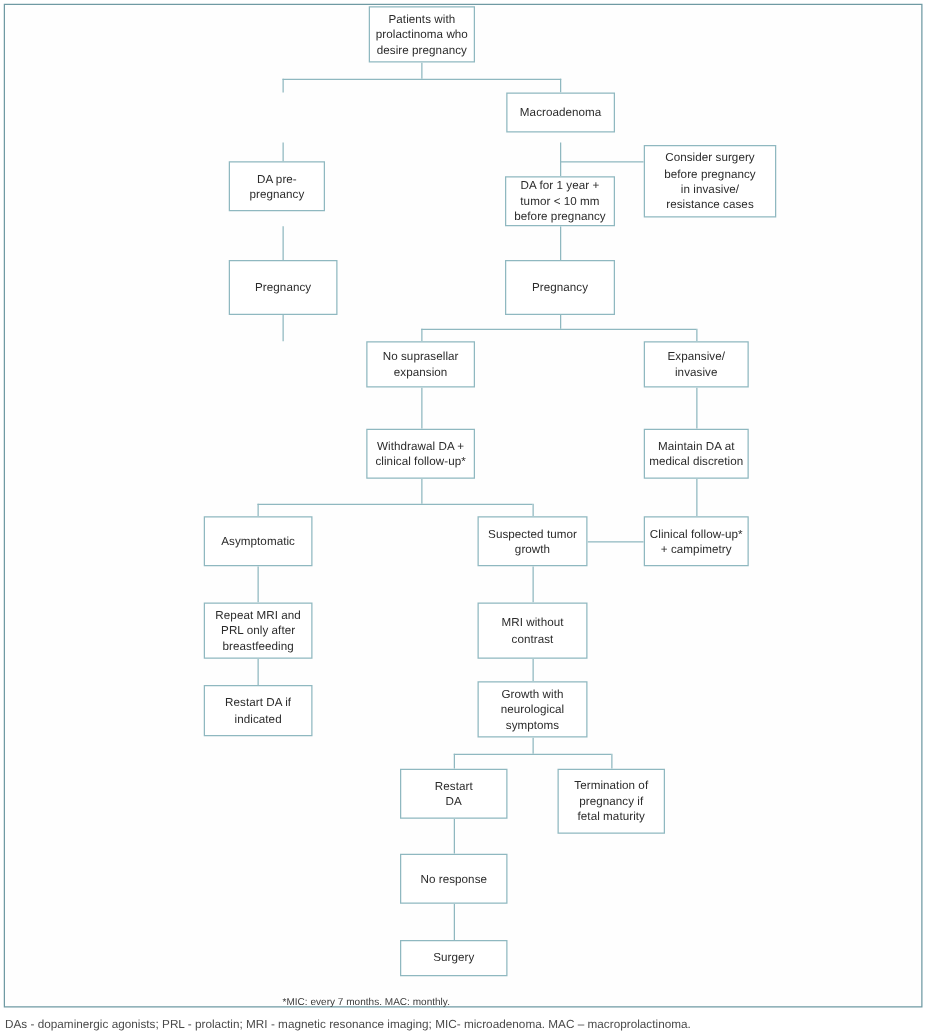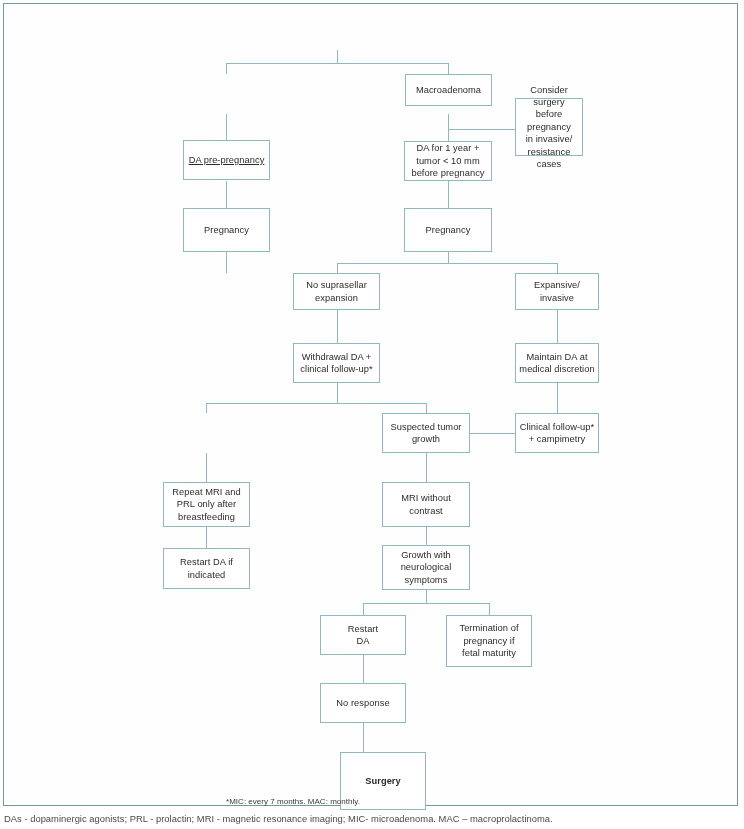--- a/index.html
+++ b/index.html
@@ -116,30 +116,33 @@
   <div class="edge v" style="left:426px; top:527px; height:18px;"></div>
 
   <div class="edge v" style="left:426px; top:590px; height:13px;"></div>
   <div class="edge h" style="left:363px; top:603px; width:126px;"></div>
   <div class="edge v" style="left:363px; top:603px; height:12px;"></div>
   <div class="edge v" style="left:489px; top:603px; height:12px;"></div>
 
   <div class="edge v" style="left:363px; top:655px; height:28px;"></div>
   <div class="edge v" style="left:363px; top:723px; height:29px;"></div>
 
+  <div class="node" style="left:295px; top:5px; width:85px; height:45px;">Patients with
+prolactinoma who
+desire pregnancy</div>
 
 
   <div class="node" style="left:405px; top:74px; width:87px; height:32px;">Macroadenoma</div>
 
-  <div class="node" style="left:515px; top:98px; width:68px; height:58px;">Consider surgery
+  <div class="node" style="left:515px; top:116px; width:106px; height:58px;">Consider surgery
 before pregnancy
 in invasive/
 resistance cases</div>
 
-  <div class="node" style="left:183px; top:140px; width:87px; height:40px;text-decoration:underline;">DA pre-pregnancy</div>
+  <div class="node" style="left:183px; top:129px; width:77px; height:40px;">DA pre-pregnancy</div>
 
   <div class="node" style="left:404px; top:141px; width:88px; height:40px;">DA for 1 year +
 tumor &lt; 10 mm
 before pregnancy</div>
 
   <div class="node" style="left:183px; top:208px; width:87px; height:44px;">Pregnancy</div>
 
   <div class="node" style="left:404px; top:208px; width:88px; height:44px;">Pregnancy</div>
 
   <div class="node" style="left:293px; top:273px; width:87px; height:37px;">No suprasellar
@@ -147,20 +150,21 @@
 
   <div class="node" style="left:515px; top:273px; width:84px; height:37px;">Expansive/
 invasive</div>
 
   <div class="node" style="left:293px; top:343px; width:87px; height:40px;">Withdrawal DA +
 clinical follow-up*</div>
 
   <div class="node" style="left:515px; top:343px; width:84px; height:40px;">Maintain DA at
 medical discretion</div>
 
+  <div class="node" style="left:163px; top:413px; width:87px; height:40px;">Asymptomatic</div>
 
   <div class="node" style="left:382px; top:413px; width:88px; height:40px;">Suspected tumor
 growth</div>
 
   <div class="node" style="left:515px; top:413px; width:84px; height:40px;">Clinical follow-up*
 + campimetry</div>
 
   <div class="node" style="left:163px; top:482px; width:87px; height:45px;">Repeat MRI and
 PRL only after
 breastfeeding</div>
@@ -177,18 +181,18 @@
 
   <div class="node" style="left:320px; top:615px; width:86px; height:40px;">Restart
 DA</div>
 
   <div class="node" style="left:446px; top:615px; width:86px; height:52px;">Termination of
 pregnancy if
 fetal maturity</div>
 
   <div class="node" style="left:320px; top:683px; width:86px; height:40px;">No response</div>
 
-  <div class="node" style="left:340px; top:752px; width:86px; height:58px;font-weight:bold;">Surgery</div>
+  <div class="node" style="left:320px; top:752px; width:86px; height:29px;">Surgery</div>
 
   <div class="note" style="left:143px; top:796px; width:300px;">*MIC: every 7 months. MAC: monthly.</div>
 
   <div class="legend">DAs - dopaminergic agonists; PRL - prolactin; MRI - magnetic resonance imaging; MIC- microadenoma. MAC – macroprolactinoma.</div>
 </div>
 
 </body></html>

